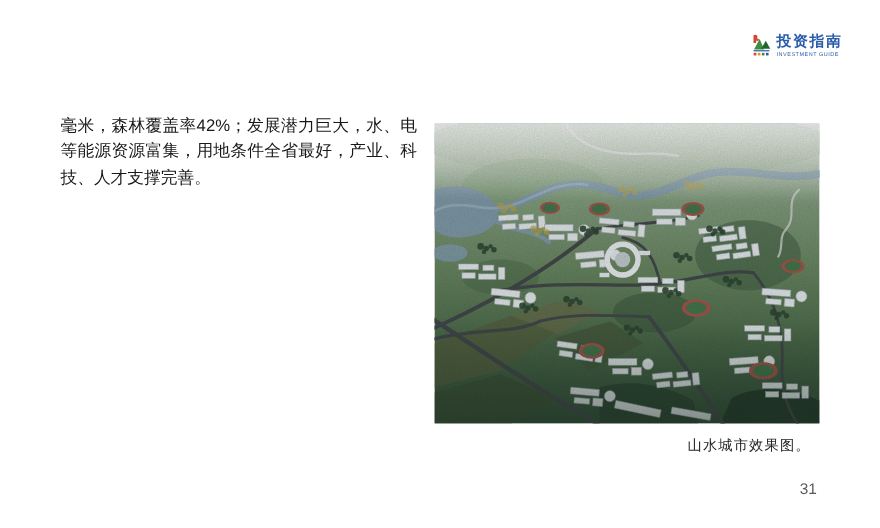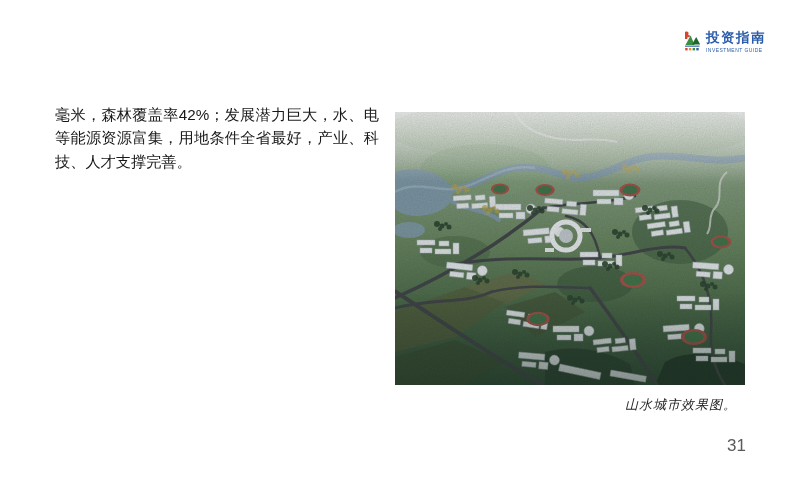--- a/index.html
+++ b/index.html
@@ -28,26 +28,26 @@
     text-justify:inter-ideograph;color:#181818;
   }
   .text-col p{margin:0;}
   .text-col p.indent{text-indent:2em;}
 
   
   .figure{position:absolute;left:395px;top:112px;width:350px;}
   .figure svg{display:block;}
   .figure-caption{
     margin-top:11px;padding-right:8px;text-align:right;
-    font-family:"DejaVu Serif","Liberation Serif",serif;font-style:italic;
+    font-family:"DejaVu Serif","Liberation Serif",serif;
     font-size:13px;color:#1f1f1f;letter-spacing:1px;
   }
 
   
-  .page-num{position:absolute;left:727px;top:436px;font-size:17px;color:#5a5a5a;}
+  .page-num{position:absolute;left:727px;top:436px;font-size:14px;color:#5a5a5a;}
 </style>
 </head>
 <body>
 
 <div class="page">
 
   <div class="logo">
     <svg class="logo-mark" viewBox="0 0 20 22">
       <path d="M3,2 C5.4,0.8 7.2,2 6.4,4.6 L5.2,9 L3,9 Z" fill="var(--logo-red,#d5452f)"></path>
       <circle cx="6.8" cy="6.2" r="1.1" fill="var(--logo-red,#d5452f)"></circle>

